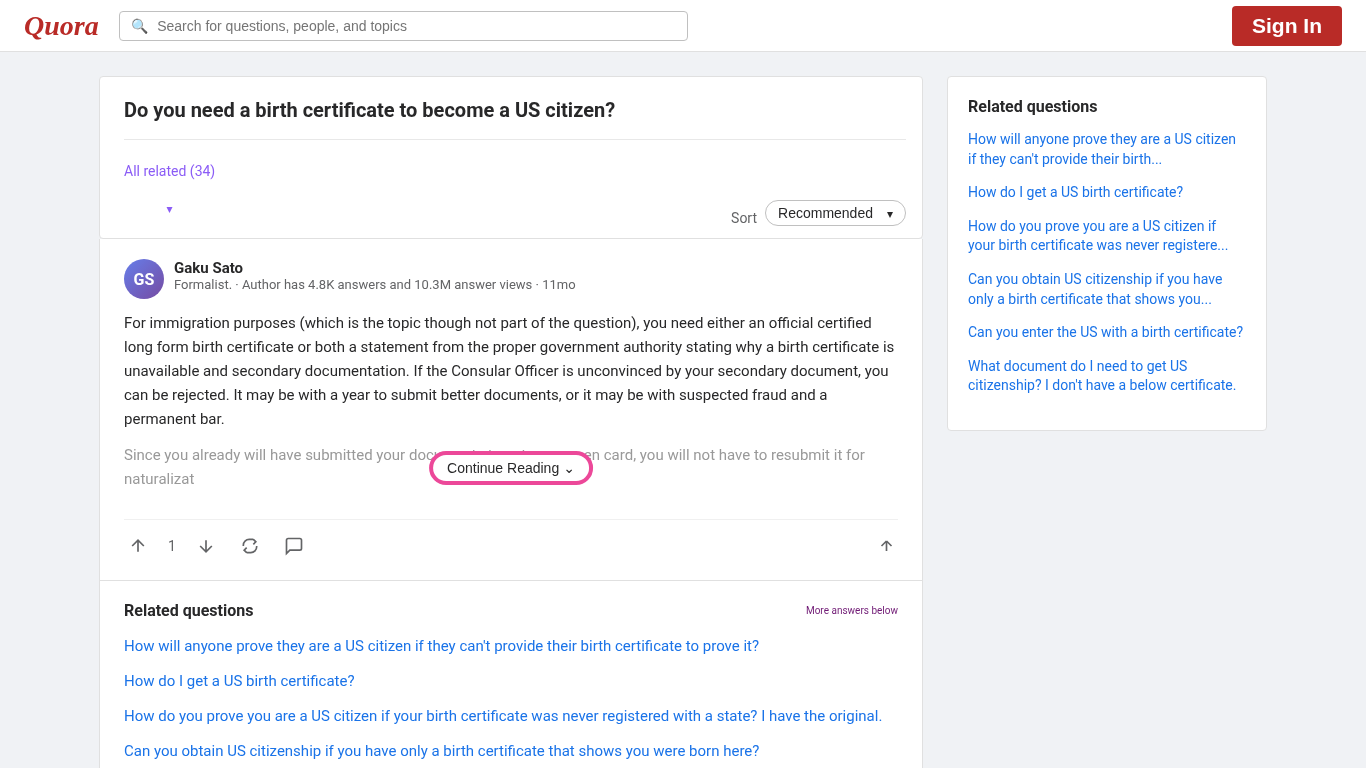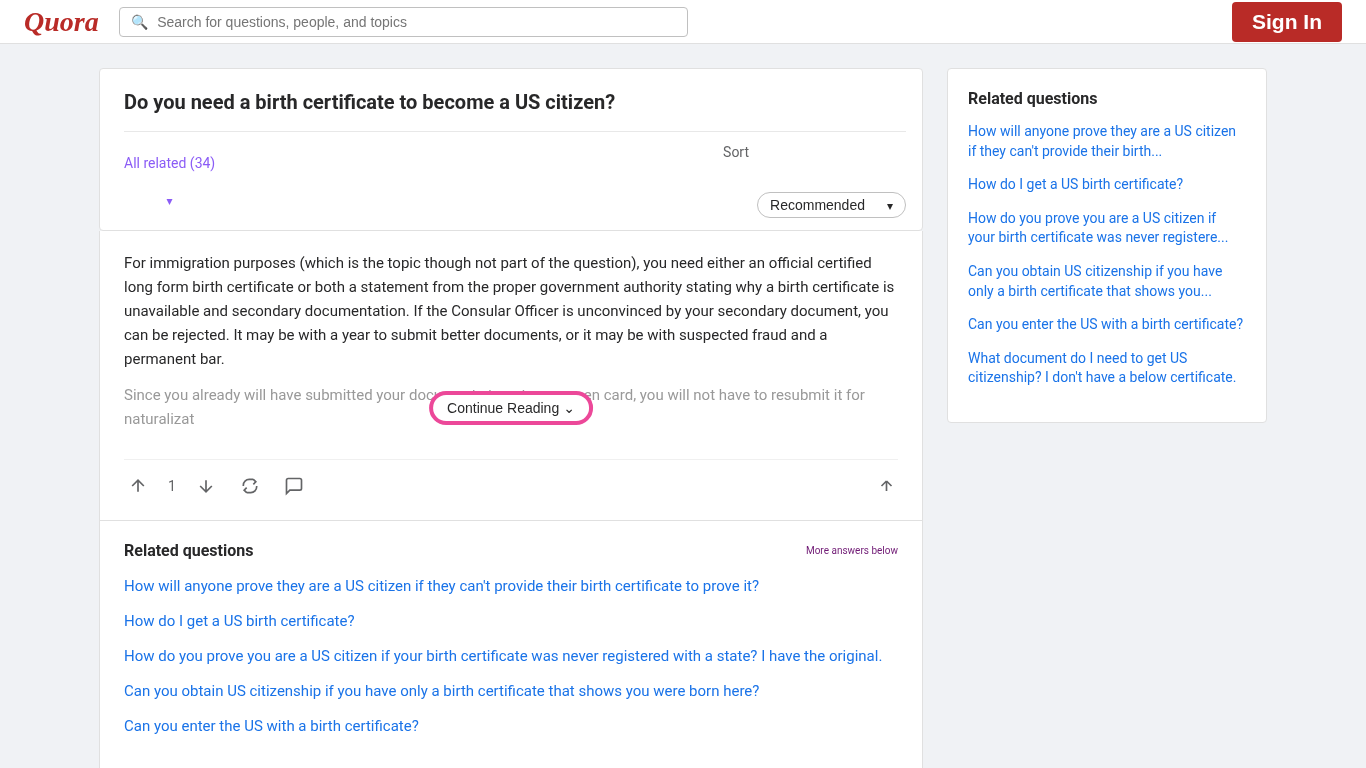--- a/index.html
+++ b/index.html
@@ -10,21 +10,21 @@
       font-size: 15px;
     }
 
     
     .header {
       background: #fff;
       border-bottom: 1px solid #e0e0e0;
       display: flex;
       align-items: center;
       padding: 0 24px;
-      height: 44px;
+      height: 52px;
       position: sticky;
       top: 0;
       z-index: 100;
     }
     .logo {
       font-size: 28px;
       font-weight: bold;
       color: #b92b27;
       font-style: italic;
       margin-right: 20px;
@@ -109,29 +109,29 @@
       display: flex;
       align-items: center;
       gap: 21px;
       font-size: 14px;
       color: #8b5cf6;
       cursor: pointer;
       flex-direction: column;
     }
     .sort-area {
       display: flex;
-      align-items: flex-start;
+      align-items: flex-end;
       gap: 8px;
       font-size: 14px;
       color: #636466;
     }
     .sort-btn {
       display: flex;
       align-items: center;
-      gap: 22px;
+      gap: 14px;
       border: 1px solid #c0c0c0;
       border-radius: 20px;
       padding: 4px 12px;
       font-size: 14px;
       background: #fff;
       cursor: pointer;
       color: #282829;
       margin-top: 48px;
     }
 
@@ -325,20 +325,31 @@
           <span>Sort</span>
           <button class="sort-btn">
             <span>Recommended</span>
             <span class="chevron-down"></span>
           </button>
         </div>
       </div>
     </div>
 
     <div class="answer-card">
+      <div class="author-row">
+        <div class="avatar">
+          <span>GS</span>
+        </div>
+        <div class="author-info">
+          <div class="author-name">Gaku Sato</div>
+          <div class="author-meta">
+            <span>Formalist. · Author has 4.8K answers and 10.3M answer views · 11mo</span>
+          </div>
+        </div>
+      </div>
 
       <p class="answer-text">For immigration purposes (which is the topic though not part of the question), you need either an official certified long form birth certificate or both a statement from the proper government authority stating why a birth certificate is unavailable and secondary documentation. If the Consular Officer is unconvinced by your secondary document, you can be rejected. It may be with a year to submit better documents, or it may be with suspected fraud and a permanent bar.</p>
 
       <div class="answer-fade" style="position:relative; height:60px; overflow:hidden;">
         <p class="answer-fade-text">Since you already will have submitted your documents to get your green card, you will not have to resubmit it for naturalizat</p>
         <button class="continue-reading-btn">
           <span>Continue Reading</span>
           <span>⌄</span>
         </button>
       </div>

